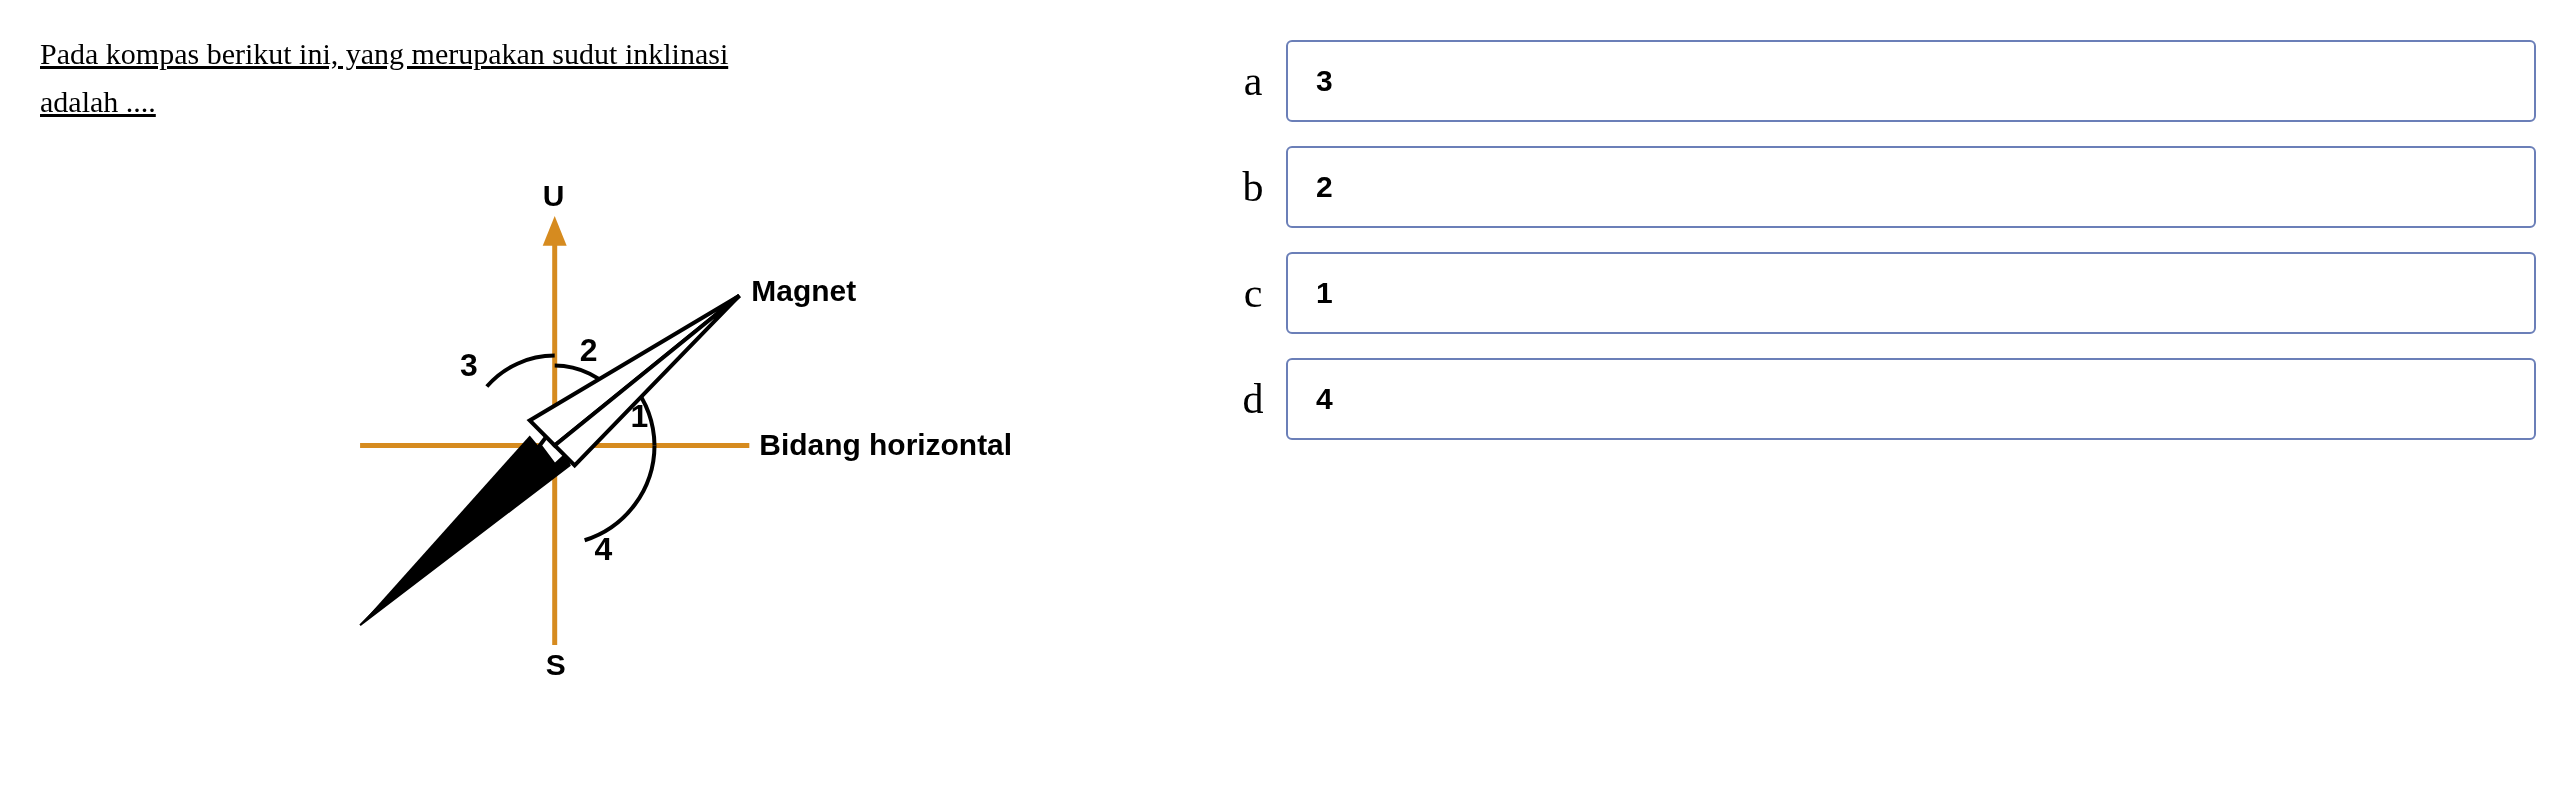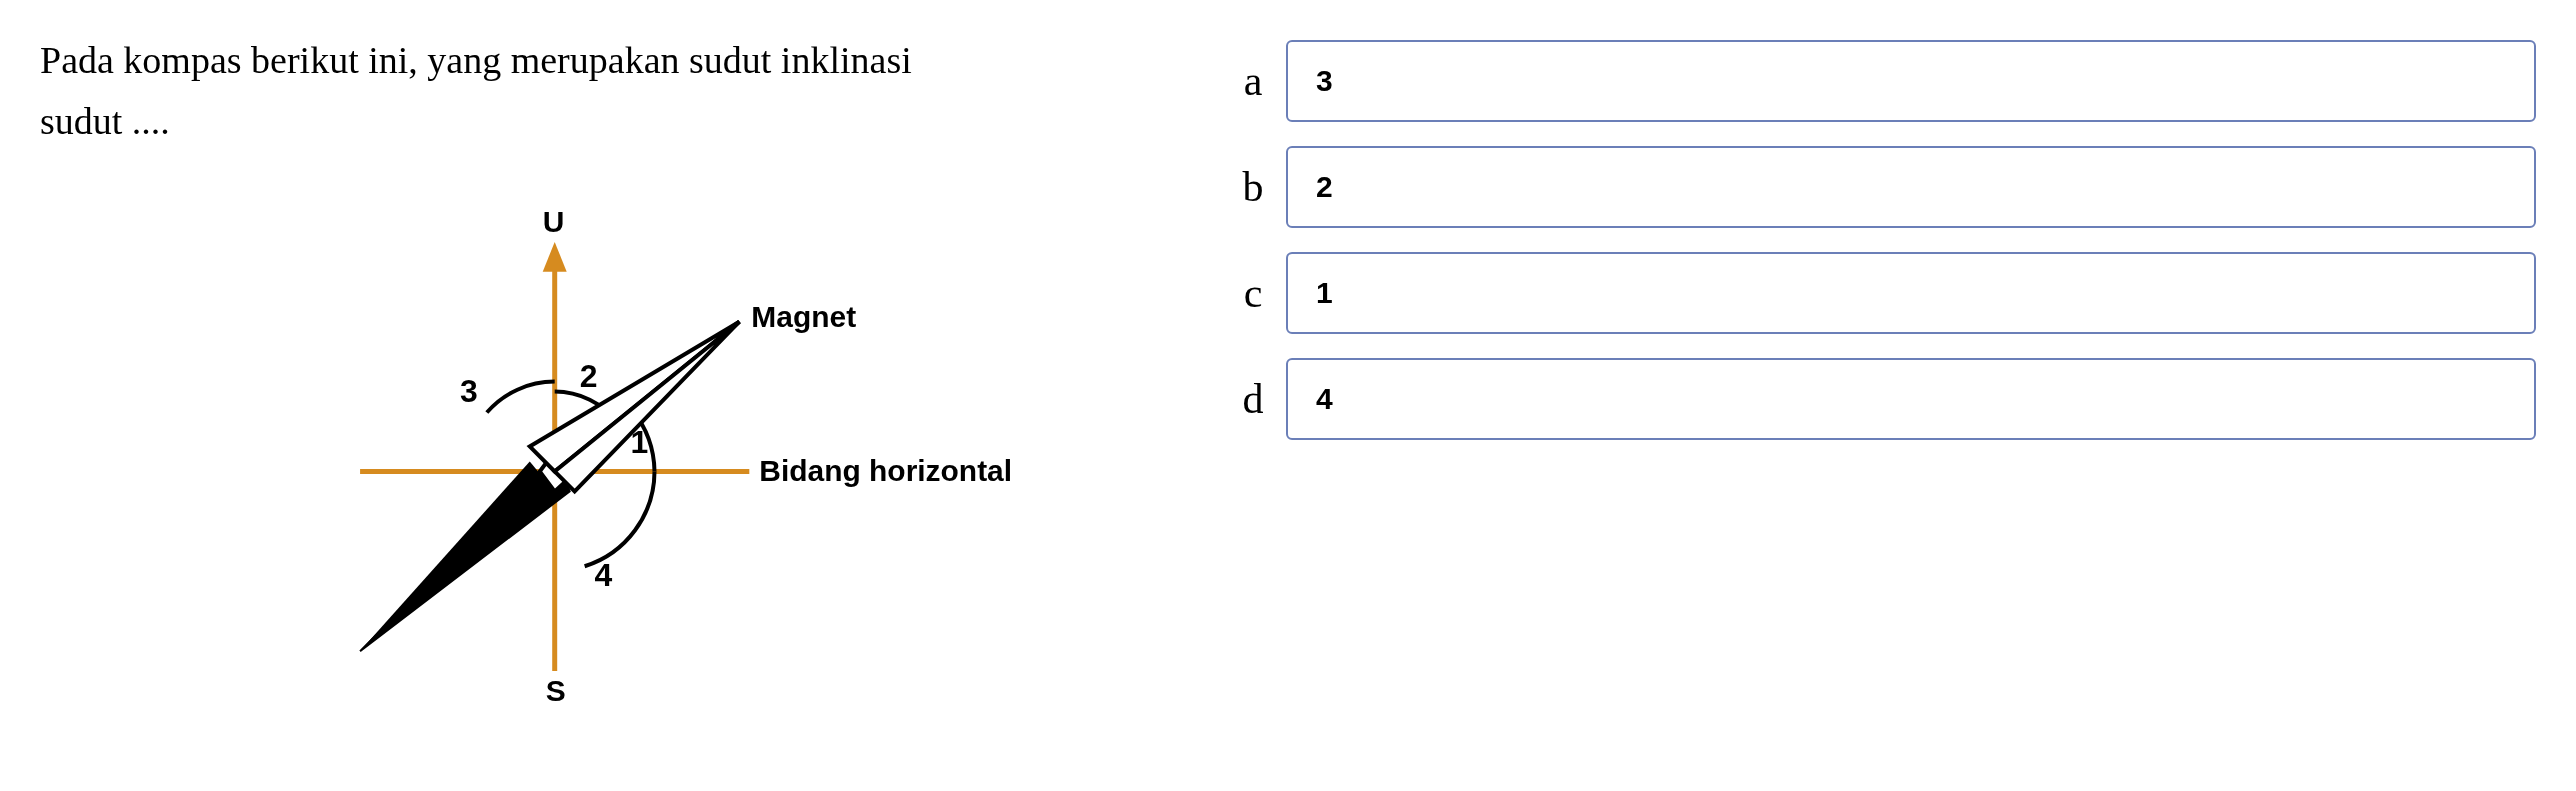--- a/index.html
+++ b/index.html
@@ -19,24 +19,25 @@
       gap: 80px;
     }
     .left-column {
       flex: 0 0 1118px;
     }
     .right-column {
       flex: 1;
       padding-top: 10px;
     }
     .question-text {
-      font-size: 38px;
+      font-size: 30px;
       line-height: 1.6;
       color: #000;
       margin-bottom: 30px;
+      text-decoration: underline;
     }
     .diagram-wrapper {
       display: flex;
       justify-content: center;
       padding-left: 120px;
     }
     .diagram {
       width: 719px;
       height: 519px;
     }
@@ -88,21 +89,21 @@
       fill: #000;
     }
   </style>
 </head>
 <body>
 
 <div class="container">
   <div class="left-column">
     <div class="question-text">
       <span>Pada kompas berikut ini, yang merupakan sudut inklinasi</span><br>
-      <span>sudut ....</span>
+      <span>adalah ....</span>
     </div>
     <div class="diagram-wrapper">
       <svg class="diagram" viewBox="0 0 720 520">
 
         <line x1="60" y1="290" x2="450" y2="290" stroke="#d68b1f" stroke-width="5"></line>
 
         <line x1="255" y1="490" x2="255" y2="80" stroke="#d68b1f" stroke-width="5"></line>
         <polygon points="255,60 243,90 267,90" fill="#d68b1f"></polygon>
 
         <path d="M 255 200 A 90 90 0 0 0 187 231" fill="none" stroke="#000" stroke-width="4"></path>

